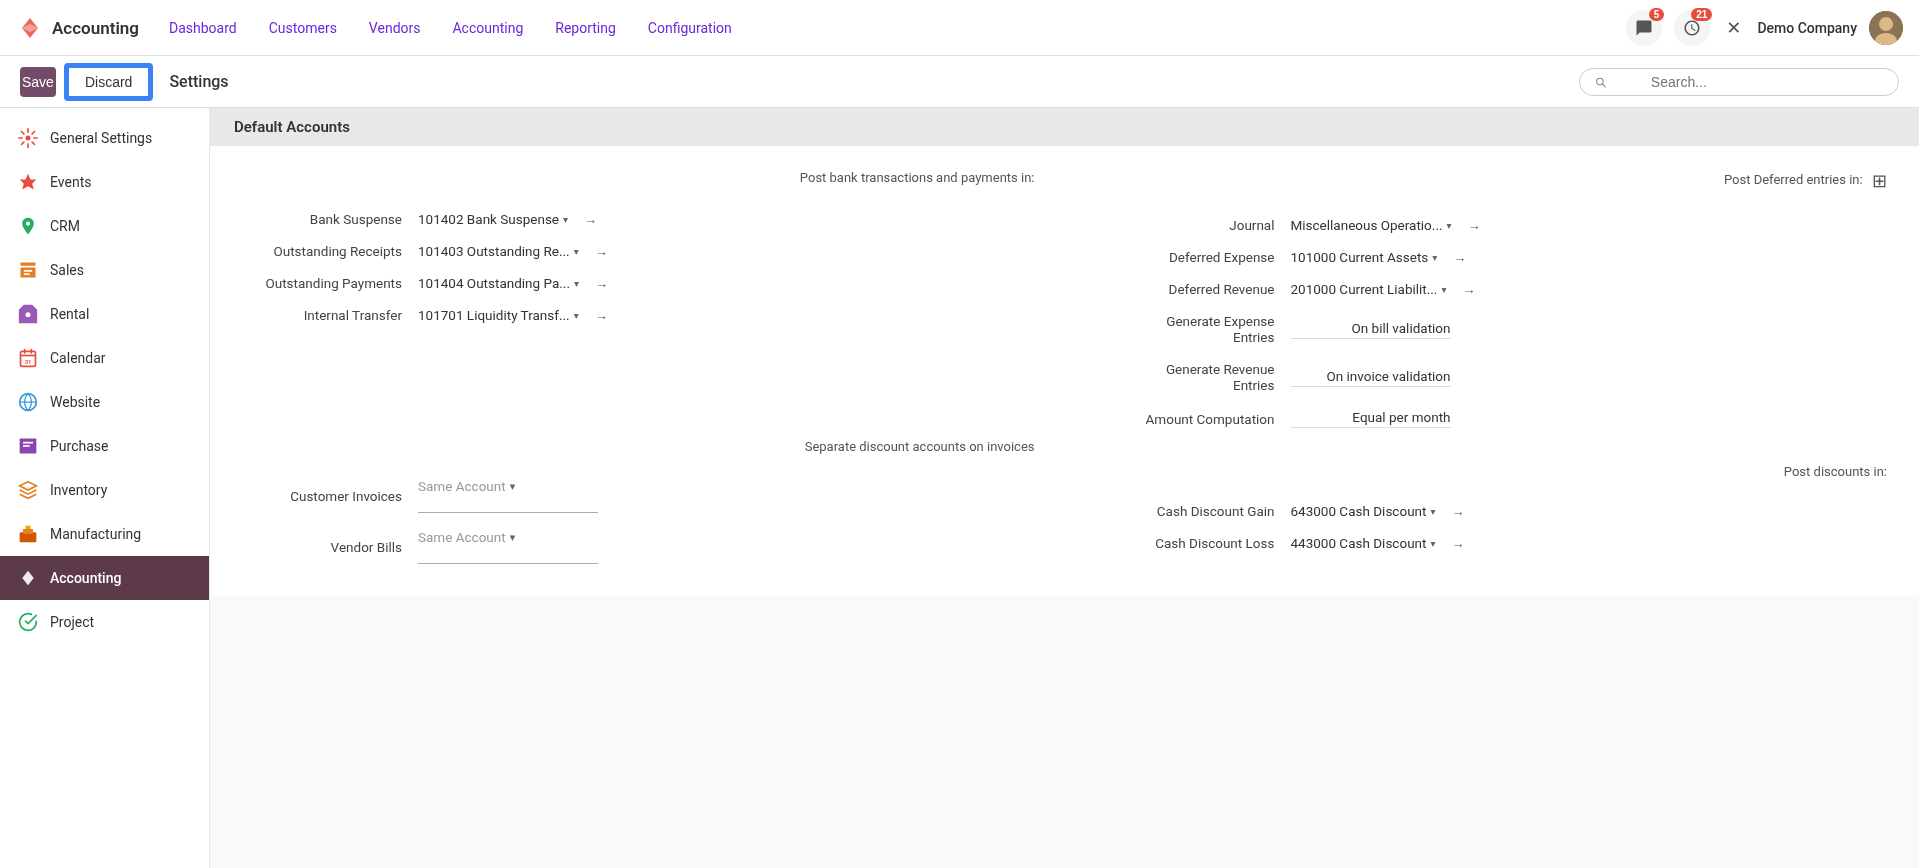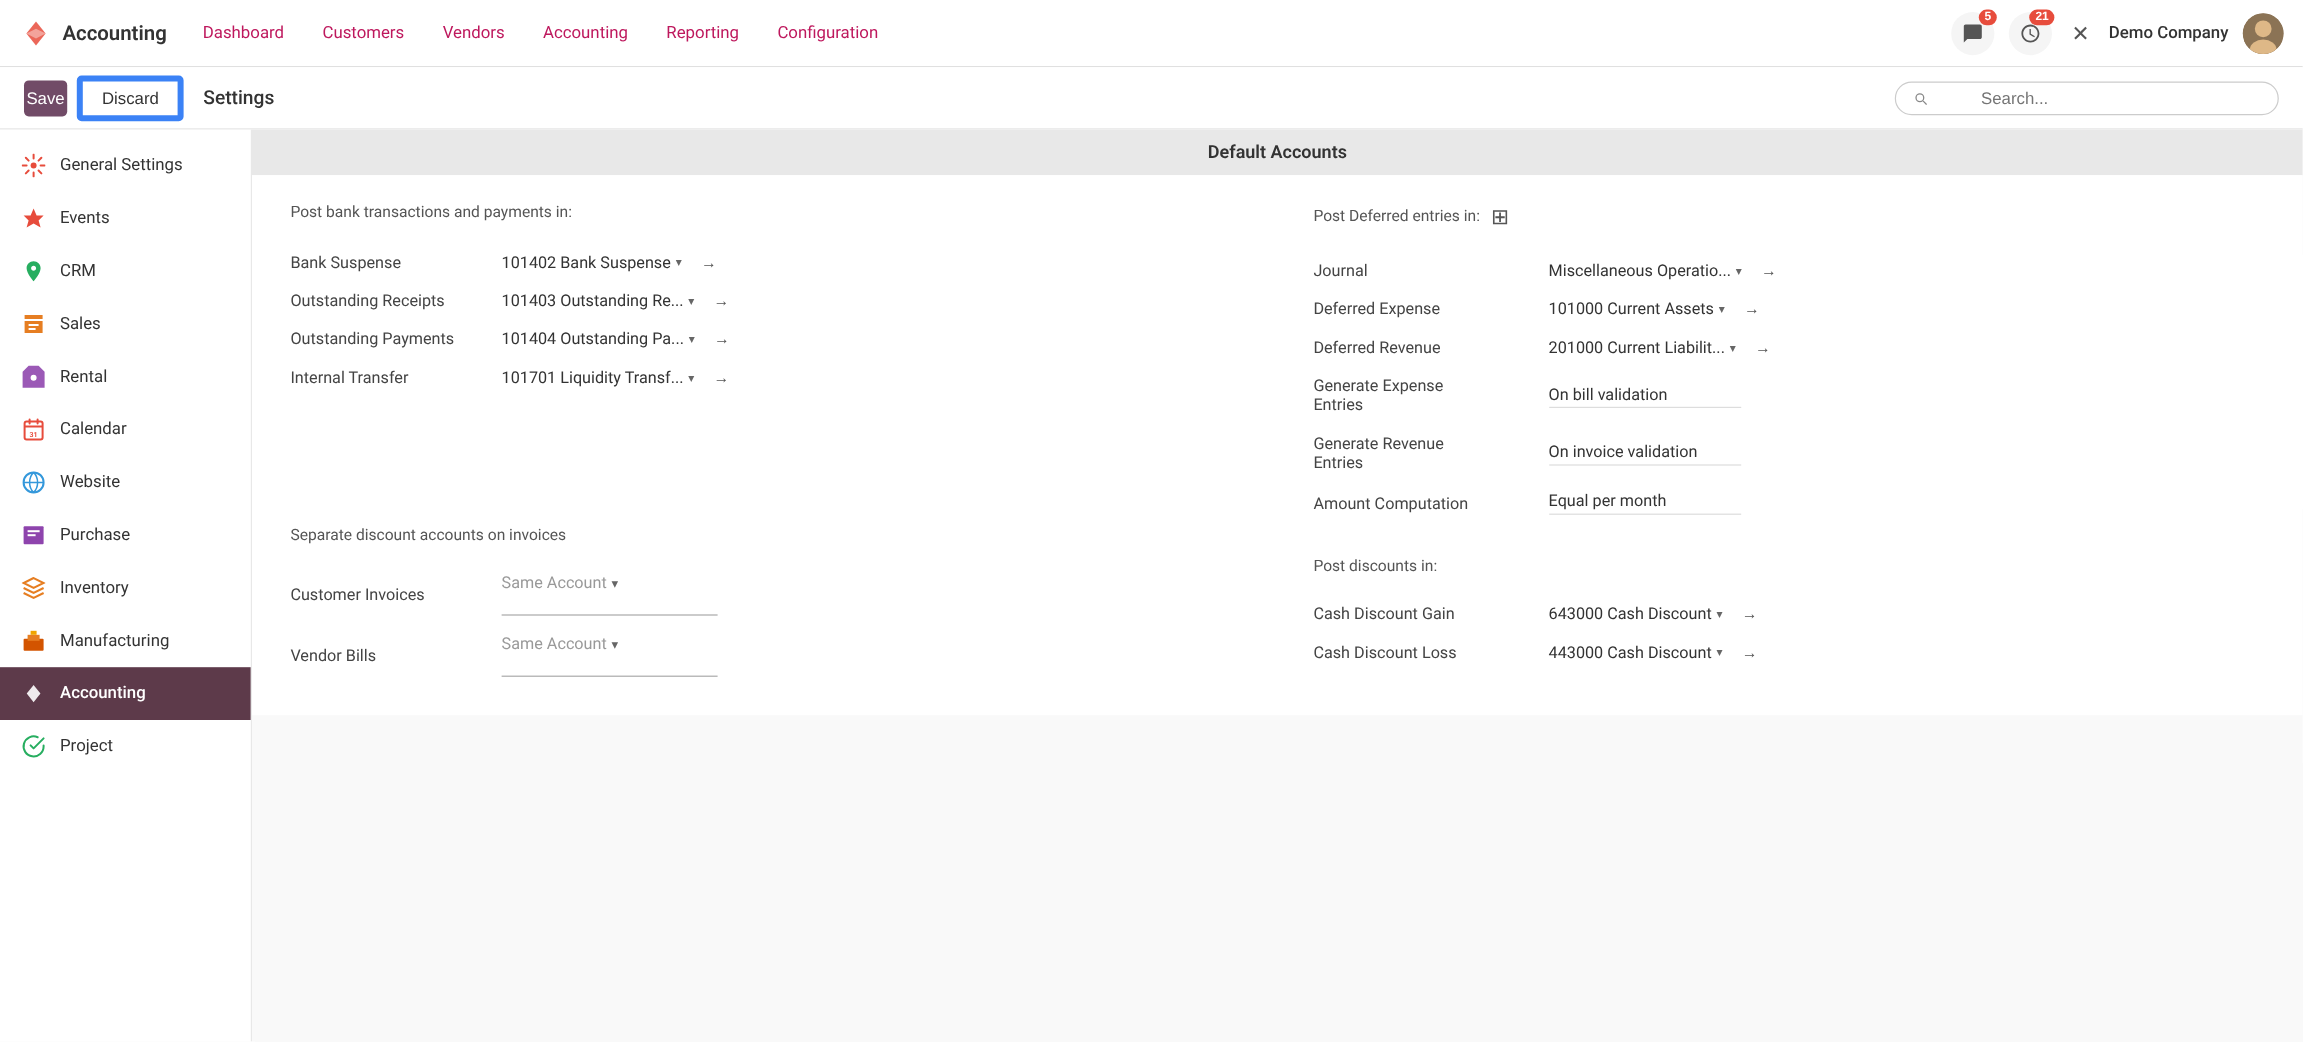--- a/index.html
+++ b/index.html
@@ -9,21 +9,21 @@
     .top-nav {
       display: flex; align-items: center; height: 56px;
       background: #fff; border-bottom: 1px solid #e0e0e0;
       padding: 0 16px; gap: 0;
     }
     .top-nav-logo { display: flex; align-items: center; gap: 8px; margin-right: 16px; }
     .logo-icon { width: 28px; height: 28px; }
     .top-nav-brand { font-size: 17px; font-weight: 600; color: #333; }
     .top-nav-links { display: flex; align-items: center; gap: 4px; flex: 1; }
     .nav-link {
-      padding: 8px 14px; font-size: 14px; color: #be185d; cursor: pointer;
+      padding: 8px 14px; font-size: 14px; color: #6d28d9; cursor: pointer;
       border-radius: 4px; white-space: nowrap;
     }
     .top-nav-right { display: flex; align-items: center; gap: 12px; }
     .nav-badge-btn { position: relative; cursor: pointer; display: flex; align-items: center; justify-content: center; width: 36px; height: 36px; border-radius: 50%; background: #f5f5f5; border: none; }
     .badge { position: absolute; top: -2px; right: -2px; background: #e74c3c; color: #fff; border-radius: 10px; font-size: 10px; padding: 1px 5px; font-weight: 700; }
     .close-btn { cursor: pointer; font-size: 18px; color: #555; background: none; border: none; padding: 4px; }
     .company-name { font-size: 14px; font-weight: 500; color: #333; }
     .avatar { width: 34px; height: 34px; border-radius: 50%; background: #8B7355; display: flex; align-items: center; justify-content: center; overflow: hidden; cursor: pointer; }
 
     
@@ -63,25 +63,25 @@
       font-size: 14px; border-radius: 0;
     }
     .sidebar-item.active { background: #5D3A4A; color: #fff; font-weight: 500; }
     .sidebar-item.active .sidebar-icon svg { fill: #fff; }
     .sidebar-icon { width: 24px; height: 24px; display: flex; align-items: center; justify-content: center; flex-shrink: 0; }
 
     
     .content { flex: 1; overflow-y: auto; background: #f9f9f9; }
     .section-header {
       background: #e8e8e8; padding: 10px 24px;
-      font-size: 15px; font-weight: 600; color: #333; text-align: center;
+      font-size: 15px; font-weight: 600; color: #333;
     }
     .section-body { background: #fff; padding: 24px 32px; }
 
-    .two-col { display: flex; gap: 60px; }
+    .two-col { display: flex; gap: 60px; text-align: right; }
     .col { flex: 1; }
     .field-group-title {
       font-size: 13px; color: #555; margin-bottom: 18px; font-weight: 400;
     }
     .field-row {
       display: flex; align-items: center; gap: 16px;
       padding: 8px 0; border-bottom: none;
     }
     .field-label { min-width: 160px; font-size: 13.5px; color: #444; flex-shrink: 0; }
     .field-label-wide { min-width: 180px; font-size: 13.5px; color: #444; flex-shrink: 0; }

